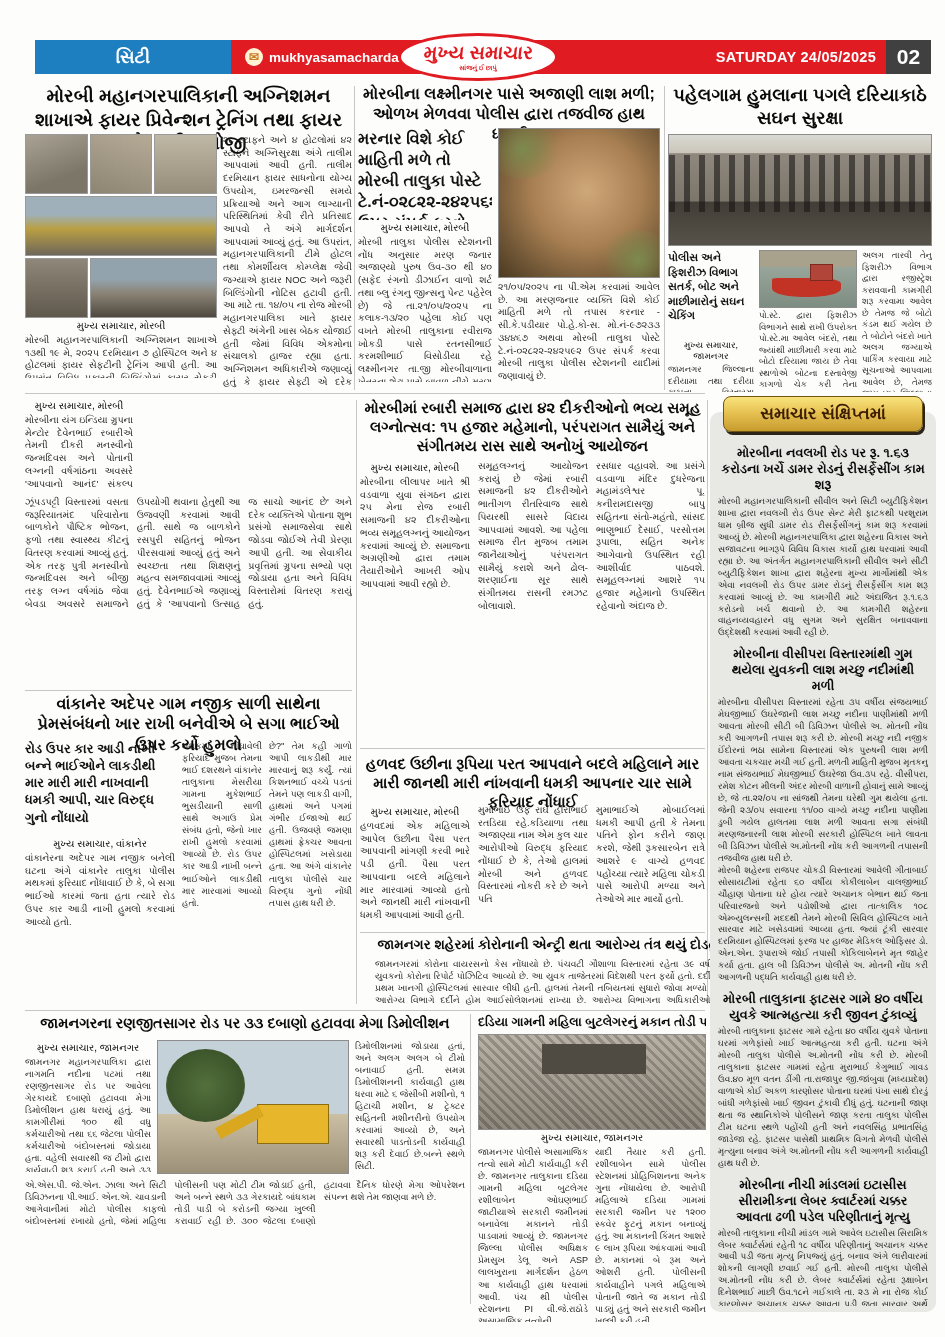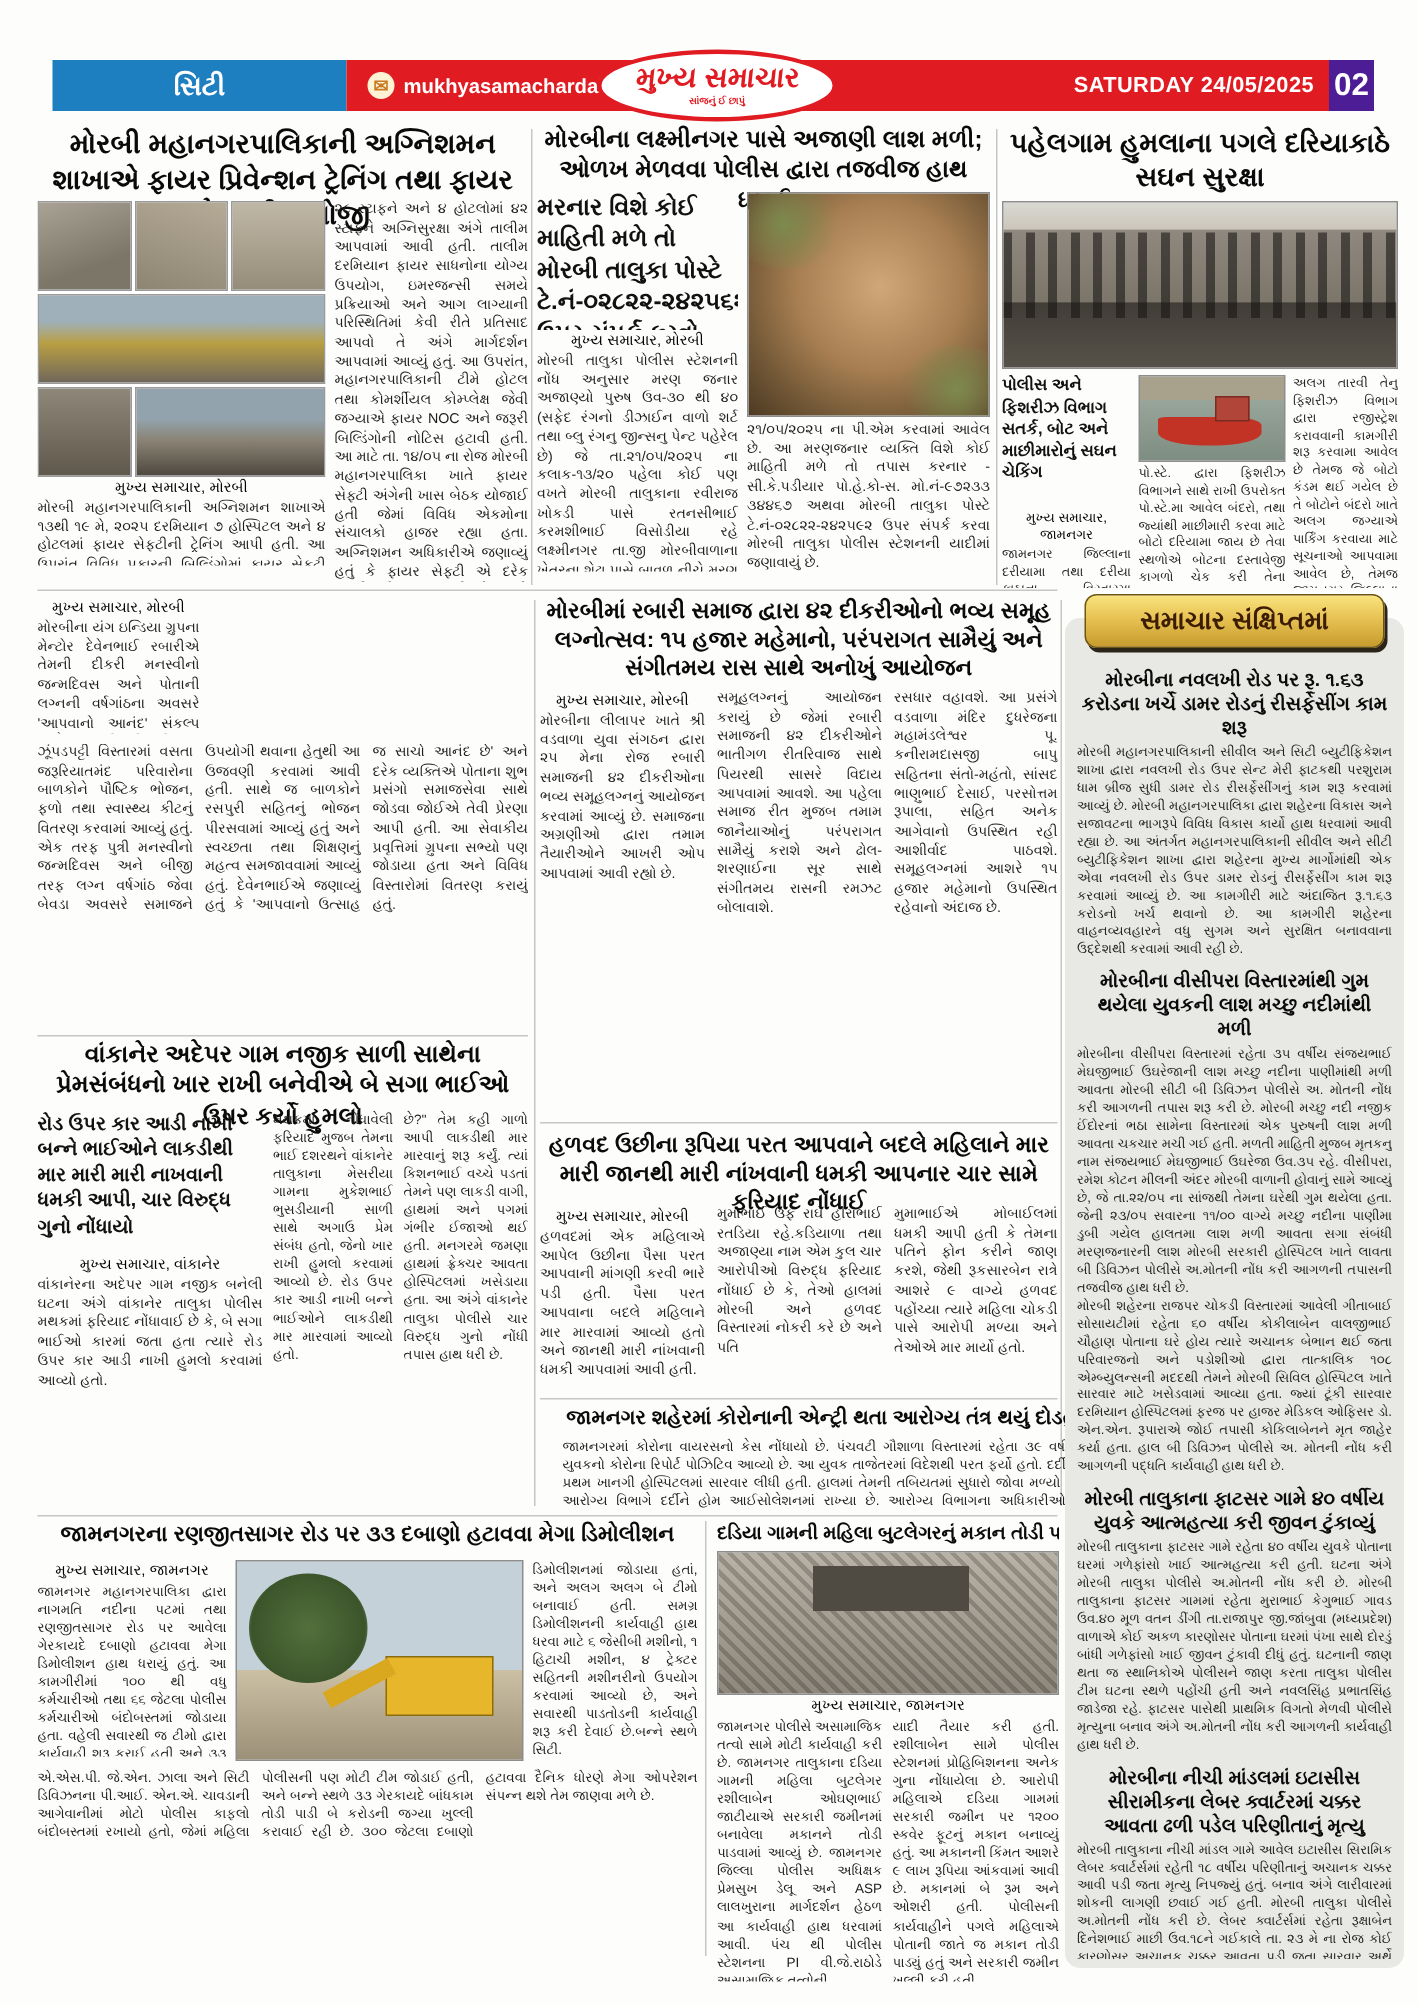--- a/index.html
+++ b/index.html
@@ -12,21 +12,21 @@
   .hdr{position:absolute;left:35px;top:40px;width:896px;height:34px;}
   .hdr-blue{position:absolute;left:0;top:0;width:196px;height:34px;background:#1d7fc0;
             color:#fff;font-weight:bold;font-size:18px;display:flex;align-items:center;justify-content:center;}
   .hdr-red{position:absolute;left:196px;top:0;width:655px;height:34px;background:#e01b22;
            display:flex;align-items:center;color:#fff;}
   .hdr-mail{display:flex;align-items:center;gap:6px;margin-left:14px;font-weight:bold;font-size:13.5px;}
   .mail-ic{width:18px;height:18px;border-radius:50%;background:#fff3d6;color:#c77b22;font-size:12px;
            display:flex;align-items:center;justify-content:center;}
   .hdr-date{position:absolute;right:10px;top:0;height:34px;display:flex;align-items:center;
             color:#fff;font-weight:bold;font-size:14.5px;letter-spacing:.3px;}
-  .hdr-black{position:absolute;left:851px;top:0;width:30px;height:34px;background:#4c1d95;color:#fff;
+  .hdr-black{position:absolute;left:851px;top:0;width:45px;height:34px;background:#404040;color:#fff;
              font-weight:bold;font-size:21px;display:flex;align-items:center;justify-content:center;}
   .logo{position:absolute;left:398px;top:33px;width:160px;height:48px;background:#fff;
         border:3px solid #e01b22;border-radius:50%;display:flex;flex-direction:column;
         align-items:center;justify-content:center;z-index:5;}
   .logo-main{color:#e01b22;font-weight:bold;font-size:19px;line-height:1;transform:skewX(-6deg);}
   .logo-tag{color:#e01b22;font-size:6.5px;font-weight:bold;margin-top:2px;}
 
   
   .headline{font-weight:bold;color:#0a0a0a;text-align:center;line-height:1.28;}
   .nowrap{white-space:nowrap;overflow:hidden;}
@@ -200,21 +200,21 @@
 
   <section class="abs" style="left:25px;top:694px;width:327px;height:312px;">
     <div class="headline" style="font-size:16px;height:46px;">વાંકાનેર અદેપર ગામ નજીક સાળી સાથેના પ્રેમસંબંધનો ખાર રાખી બનેવીએ બે સગા ભાઈઓ ઉપર કર્યો હુમલો</div>
     <div class="row" style="gap:7px;height:260px;">
       <div style="width:150px;">
         <div class="subhead" style="font-size:13px;text-align:left;height:96px;overflow:hidden;">રોડ ઉપર કાર આડી નાખી બન્ને ભાઈઓને લાકડીથી માર મારી મારી નાખવાની ધમકી આપી, ચાર વિરુદ્ધ ગુનો નોંધાયો</div>
         <div class="byline">મુખ્ય સમાચાર, વાંકાનેર</div>
         <div class="bodytext" style="height:140px;">વાંકાનેરના અદેપર ગામ નજીક બનેલી ઘટના અંગે વાંકાનેર તાલુકા પોલીસ મથકમાં ફરિયાદ નોંધાવાઈ છે કે, બે સગા ભાઈઓ કારમાં જતા હતા ત્યારે રોડ ઉપર કાર આડી નાખી હુમલો કરવામાં આવ્યો હતો.</div>
       </div>
       <div class="bodytext" style="width:80px;height:260px;font-size:9px;">મથકમાં નોંધાવેલી ફરિયાદ મુજબ તેમના ભાઈ દશરથને વાંકાનેર તાલુકાના મેસરીયા ગામના મુકેશભાઈ ભુસડીયાની સાળી સાથે અગાઉ પ્રેમ સંબંધ હતો, જેનો ખાર રાખી હુમલો કરવામાં આવ્યો છે. રોડ ઉપર કાર આડી નાખી બન્ને ભાઈઓને લાકડીથી માર મારવામાં આવ્યો હતો.</div>
-      <div class="bodytext" style="flex:1;height:260px;font-size:9px;">છે?'' તેમ કહી ગાળો આપી લાકડીથી માર મારવાનું શરૂ કર્યું. ત્યાં કિશનભાઈ વચ્ચે પડતાં તેમને પણ લાકડી વાગી, હાથમાં અને પગમાં ગંભીર ઈજાઓ થઈ હતી. મનગરમે જમણા હાથમાં ફ્રેક્ચર આવતા હોસ્પિટલમાં ખસેડાયા હતા. આ અંગે વાંકાનેર તાલુકા પોલીસે ચાર વિરુદ્ધ ગુનો નોંધી તપાસ હાથ ધરી છે.</div>
+      <div class="bodytext" style="flex:1;height:260px;font-size:9px;">છે?'' તેમ કહી ગાળો આપી લાકડીથી માર મારવાનું શરૂ કર્યું. ત્યાં કિશનભાઈ વચ્ચે પડતાં તેમને પણ લાકડી વાગી, હાથમાં અને પગમાં ગંભીર ઈજાઓ થઈ હતી. ઉજવણે જમણા હાથમાં ફ્રેક્ચર આવતા હોસ્પિટલમાં ખસેડાયા હતા. આ અંગે વાંકાનેર તાલુકા પોલીસે ચાર વિરુદ્ધ ગુનો નોંધી તપાસ હાથ ધરી છે.</div>
     </div>
   </section>
 
   <div class="hdiv" style="left:360px;top:748px;width:345px;"></div>
 
   <section class="abs" style="left:360px;top:754px;width:345px;height:176px;">
     <div class="headline" style="font-size:15px;height:50px;">હળવદ ઉછીના રૂપિયા પરત આપવાને બદલે મહિલાને માર મારી જાનથી મારી નાંખવાની ધમકી આપનાર ચાર સામે ફરિયાદ નોંધાઈ</div>
     <div class="row" style="gap:8px;height:120px;">
       <div style="width:110px;">
         <div class="byline">મુખ્ય સમાચાર, મોરબી</div>

